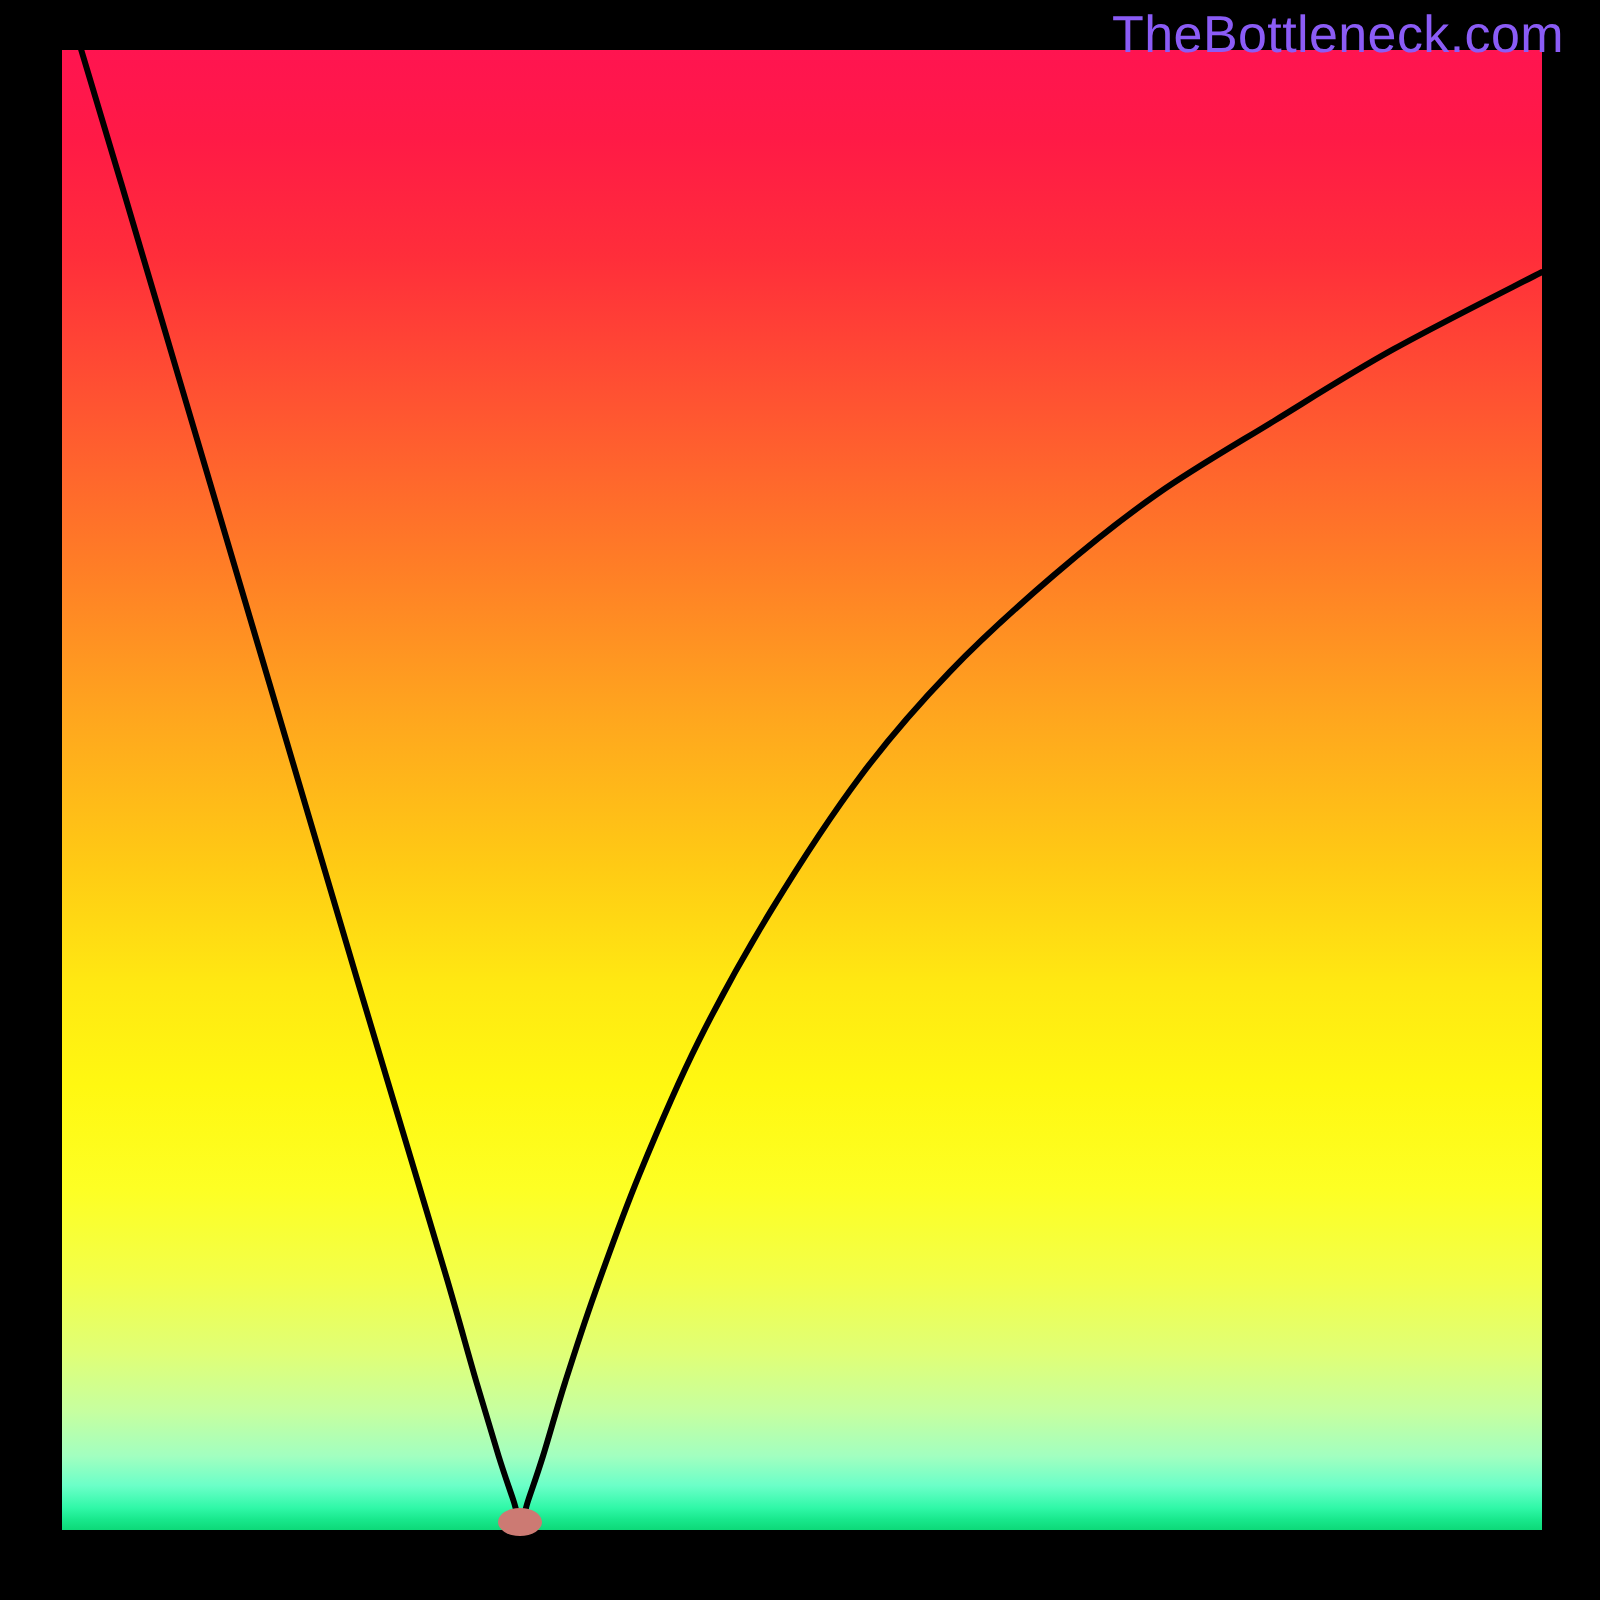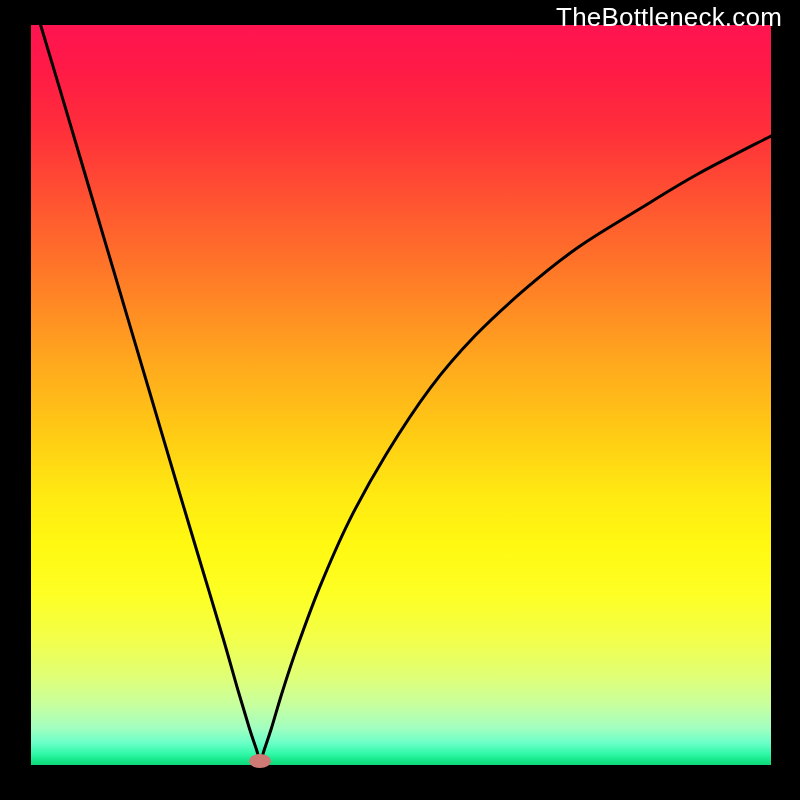--- a/index.html
+++ b/index.html
@@ -7,21 +7,21 @@
     width: 800px;
     height: 800px;
     background: #000;
     position: relative;
     font-family: Arial, Helvetica, sans-serif;
   }
   .watermark {
     position: absolute;
     top: 2px;
     right: 18px;
-    color: #ffffff;
+    color: #8b5cf6;
     font-size: 26px;
     font-weight: 500;
     letter-spacing: 0.2px;
     z-index: 10;
   }
   .plot-area {
     position: absolute;
     left: 31px;
     top: 25px;
     width: 740px;

